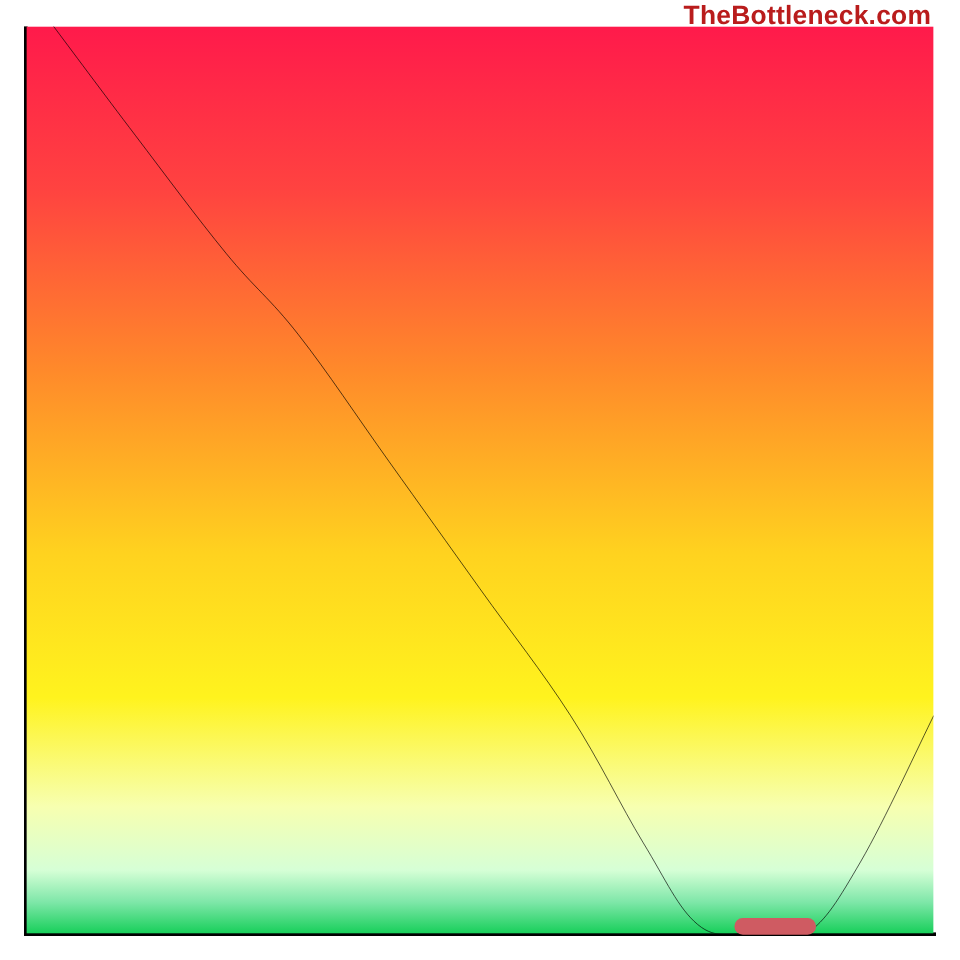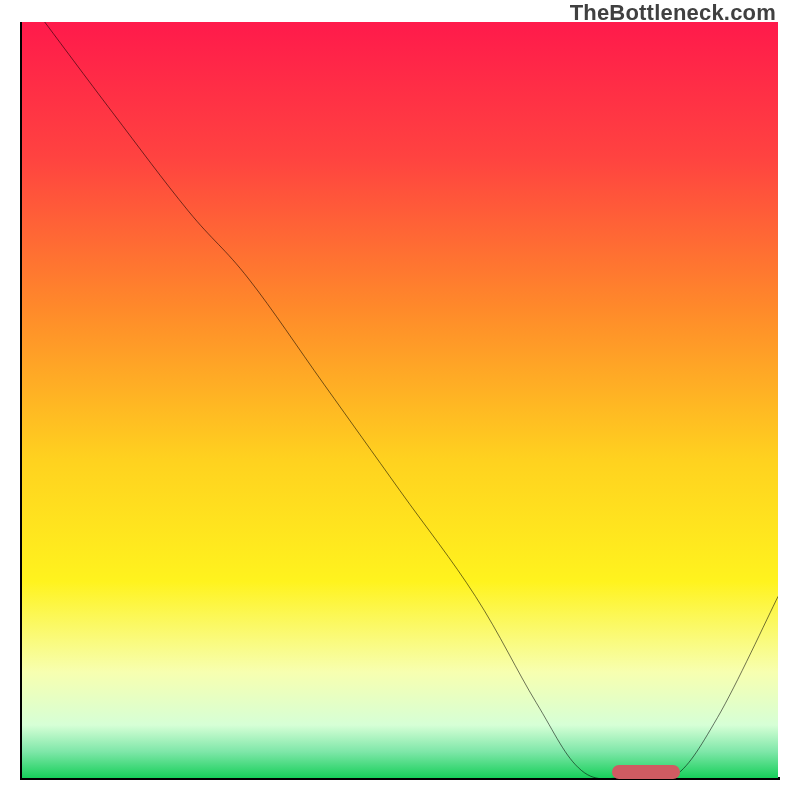--- a/index.html
+++ b/index.html
@@ -30,21 +30,21 @@
     top: 0;
     width: 100%;
     height: 100%;
   }
   .watermark {
     position: absolute;
     top: 0px;
     right: 24px;
     font-size: 22px;
     font-weight: 600;
-    color: #404040;
+    color: #b91c1c;
     letter-spacing: 0.2px;
   }
   svg.curve {
     position: absolute;
     left: 0;
     top: 0;
     width: 100%;
     height: 100%;
   }
   .marker {

